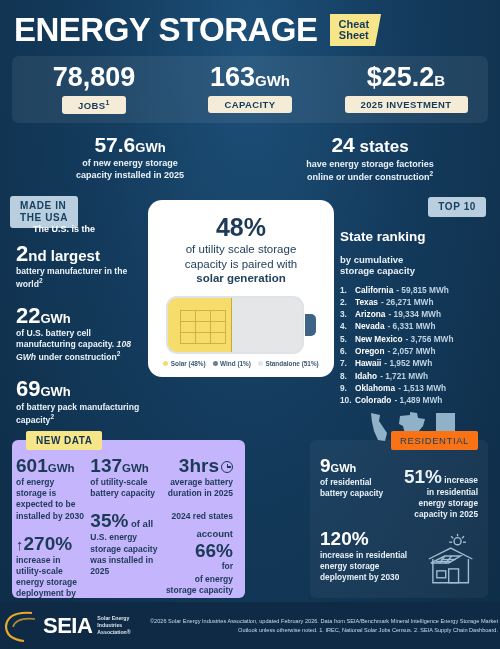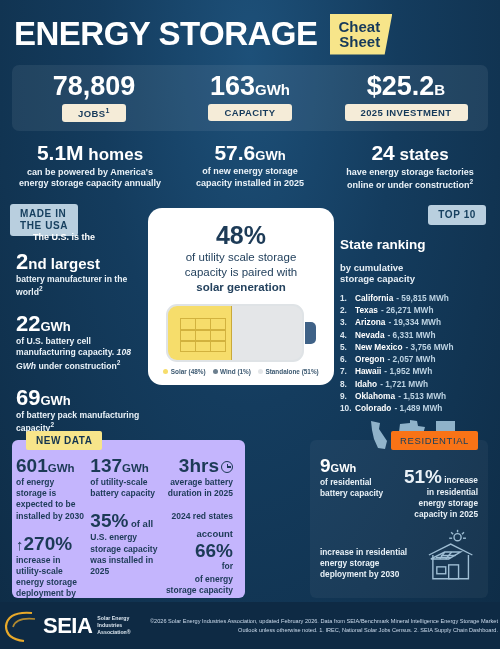--- a/index.html
+++ b/index.html
@@ -16,24 +16,24 @@
   }
 
   
   .header { padding: 12px 14px 4px 14px; display: flex; align-items: center; gap: 8px; }
   .title {
     font-size: 33px; font-weight: 800; letter-spacing: -0.5px;
     color: #ffffff; line-height: 1; white-space: nowrap;
   }
   .cheat-badge {
     background: #f7e58a; color: #15395a;
-    font-size: 15px; font-weight: 800; line-height: 1.02;
+    font-size: 11px; font-weight: 800; line-height: 1.02;
     padding: 5px 12px 5px 9px; margin-left: 4px; margin-top: 2px;
     clip-path: polygon(0 0, 100% 0, 88% 100%, 0% 100%);
-    text-align: right;
+    text-align: center;
   }
 
   
   .statbar {
     margin: 6px 12px 0 12px;
     background: rgba(255,255,255,0.07);
     border-radius: 7px;
     display: flex; padding: 7px 4px 9px 4px;
   }
   .statbar .cell { flex: 1; text-align: center; }
@@ -218,29 +218,20 @@
     <div class="big">
       <span>$25.2</span><span class="unit">B</span>
     </div>
     <div class="lbl"><span>2025 INVESTMENT</span></div>
   </div>
 </div>
 
 <div class="statrow2">
   <div class="cell">
     <div class="big">
-      <span>5.1M</span><span class="word"> homes</span><span class="unit"></span>
-    </div>
-    <div class="sub">
-      <span>can be powered by America's</span><br>
-      <span>energy storage capacity annually</span>
-    </div>
-  </div>
-  <div class="cell">
-    <div class="big">
       <span>57.6</span><span class="unit">GWh</span>
     </div>
     <div class="sub">
       <span>of new energy storage</span><br>
       <span>capacity installed in 2025</span>
     </div>
   </div>
   <div class="cell">
     <div class="big">
       <span>24</span><span class="word"> states</span>
@@ -449,20 +440,21 @@
     <div style="width:72px;">
       <div class="res-num"><span>9</span><span class="unit">GWh</span></div>
       <div class="res-desc">of residential battery capacity</div>
     </div>
     <div class="res-right" style="flex:1;">
       <div class="res-desc"><span class="res-num" style="display:inline;">51%</span> <span>increase in residential energy storage capacity in 2025</span></div>
     </div>
   </div>
   <div class="res-bottom">
     <div style="width:104px;">
+      <div class="res-num">120%</div>
       <div class="res-desc">increase in residential energy storage deployment by 2030</div>
     </div>
     <svg class="house-svg" width="56" height="52" viewBox="0 0 56 52">
       <g stroke="#9fbed4" stroke-width="1.4" fill="none">
         <circle cx="35" cy="8" r="3.6"></circle>
         <line x1="35" y1="0.5" x2="35" y2="3"></line>
         <line x1="28.5" y1="3" x2="30.5" y2="5"></line>
         <line x1="41.5" y1="3" x2="39.5" y2="5"></line>
         <line x1="26.5" y1="9" x2="29.5" y2="9"></line>
         <line x1="40.5" y1="9" x2="43.5" y2="9"></line>

